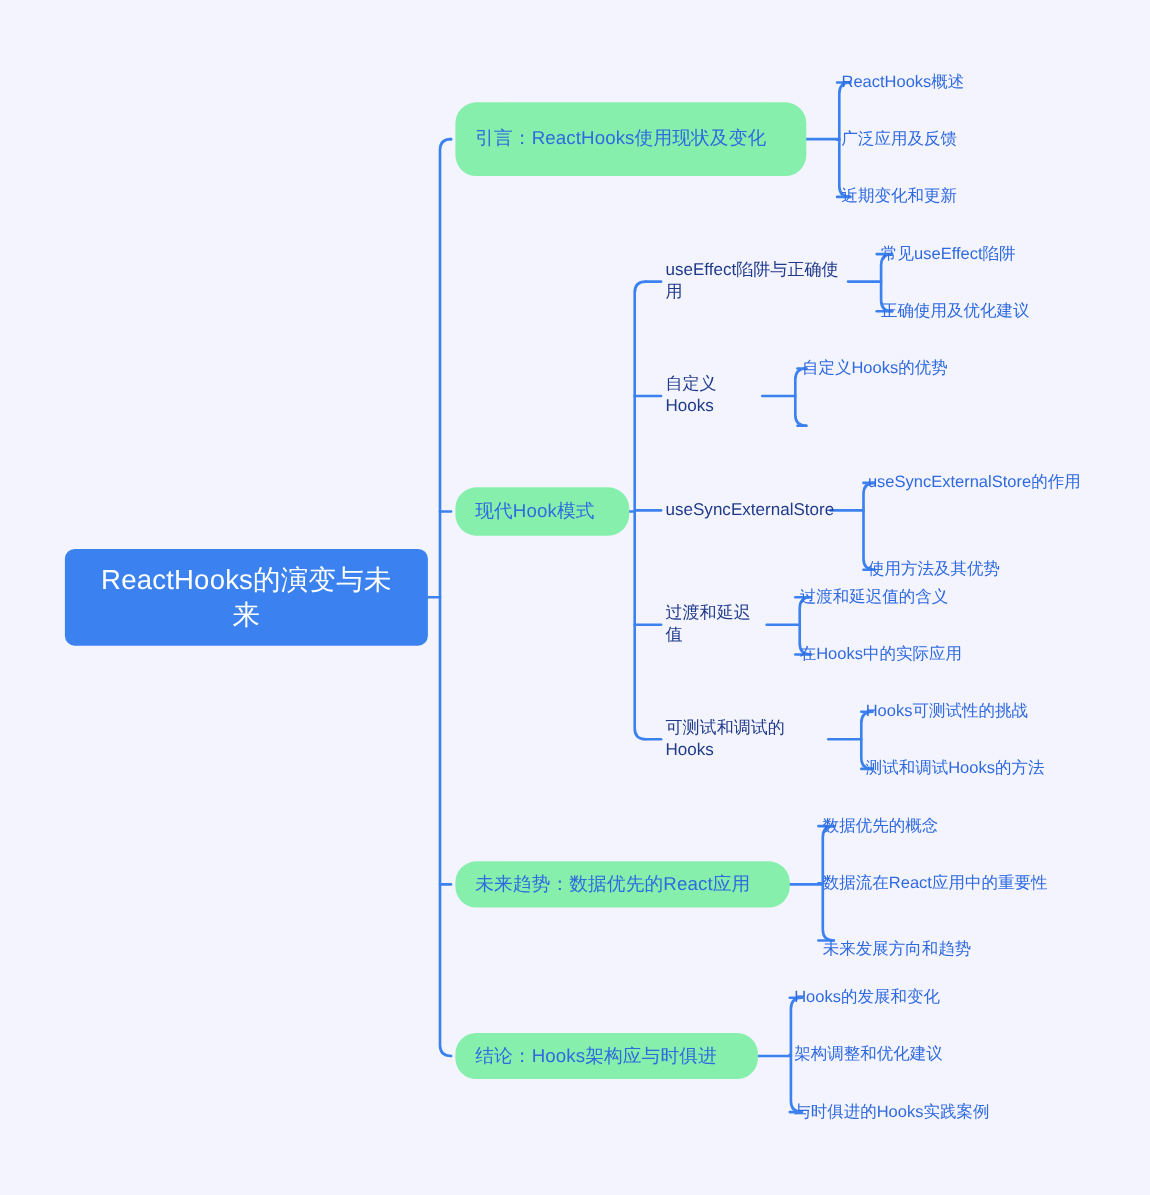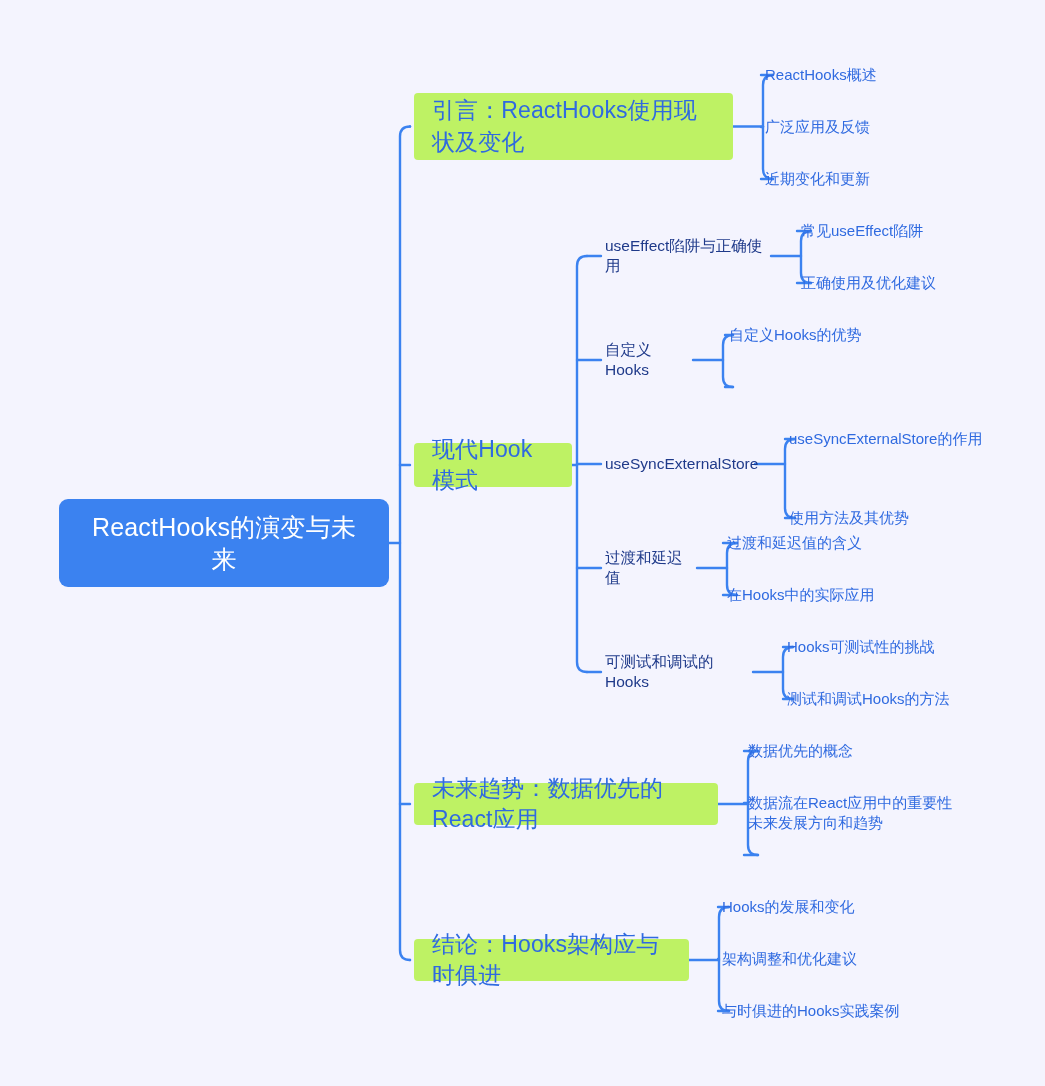--- a/index.html
+++ b/index.html
@@ -39,24 +39,24 @@
     color: #ffffff;
     border-radius: 9px;
     font-size: 25px;
     line-height: 1.28;
     justify-content: flex-start;
     text-align: center;
     padding: 8px 24px;
     letter-spacing: 0.2px;
   }
   .node-l2 {
-    background: #bef264;
+    background: #86efac;
     color: #2f6ae0;
-    border-radius: 4px;
-    font-size: 23px;
+    border-radius: 19px;
+    font-size: 17px;
     line-height: 1.35;
     padding: 8px 18px;
     letter-spacing: 0.1px;
   }
   .node-l3 {
     color: #1f3a8a;
     font-size: 15.5px;
     line-height: 1.3;
     background: transparent;
   }
@@ -137,18 +137,18 @@
     <div class="node node-l4" style="left: 789px; top: 507px; width: 200px; height: 22px;"><span>使用方法及其优势</span></div>
     <div class="node node-l3" style="left: 605px; top: 557px; width: 92px; height: 22px;"><span>过渡和延迟值</span></div>
     <div class="node node-l4" style="left: 727px; top: 532px; width: 200px; height: 22px; text-align: right;"><span>过渡和延迟值的含义</span></div>
     <div class="node node-l4" style="left: 727px; top: 584px; width: 200px; height: 22px;"><span>在Hooks中的实际应用</span></div>
     <div class="node node-l3" style="left: 605px; top: 661px; width: 148px; height: 22px;"><span>可测试和调试的Hooks</span></div>
     <div class="node node-l4" style="left: 787px; top: 688px; width: 210px; height: 22px;"><span>测试和调试Hooks的方法</span></div>
     <div class="node node-l4" style="left: 787px; top: 636px; width: 210px; height: 22px;"><span>Hooks可测试性的挑战</span></div>
     <div class="node node-l2" style="left: 414px; top: 783px; width: 304px; height: 42px;"><span>未来趋势：数据优先的React应用</span></div>
     <div class="node node-l4" style="left: 748px; top: 740px; width: 200px; height: 22px;"><span>数据优先的概念</span></div>
     <div class="node node-l4" style="left: 748px; top: 792px; width: 240px; height: 22px;"><span>数据流在React应用中的重要性</span></div>
-    <div class="node node-l4" style="left: 748px; top: 812px; width: 200px; height: 22px;"><span>未来发展方向和趋势</span></div>
+    <div class="node node-l4" style="left: 748px; top: 852px; width: 200px; height: 22px;"><span>未来发展方向和趋势</span></div>
     <div class="node node-l2" style="left: 414px; top: 939px; width: 275px; height: 42px;"><span>结论：Hooks架构应与时俱进</span></div>
     <div class="node node-l4" style="left: 722px; top: 896px; width: 200px; height: 22px;"><span>Hooks的发展和变化</span></div>
     <div class="node node-l4" style="left: 722px; top: 948px; width: 200px; height: 22px;"><span>架构调整和优化建议</span></div>
     <div class="node node-l4" style="left: 722px; top: 1000px; width: 220px; height: 22px;"><span>与时俱进的Hooks实践案例</span></div>
   </div>
 
 </body></html>

